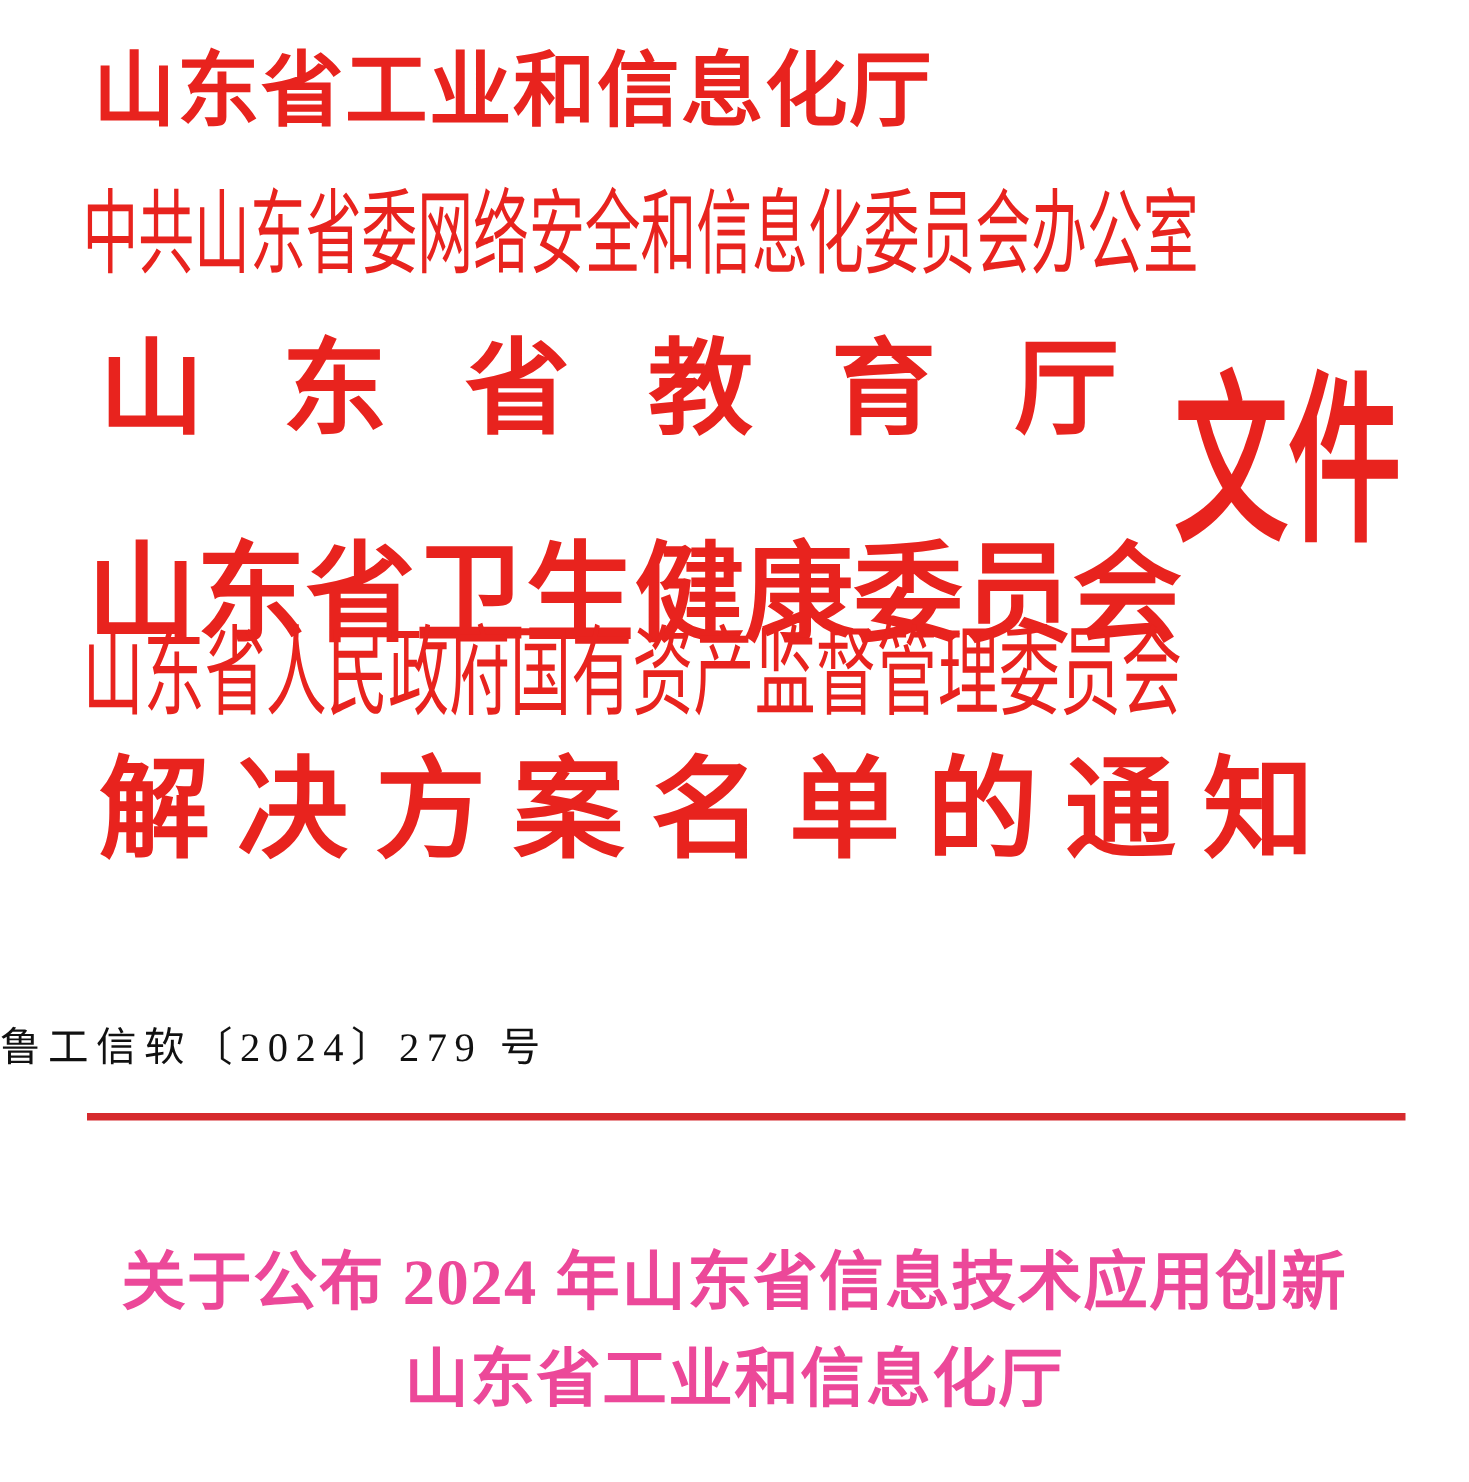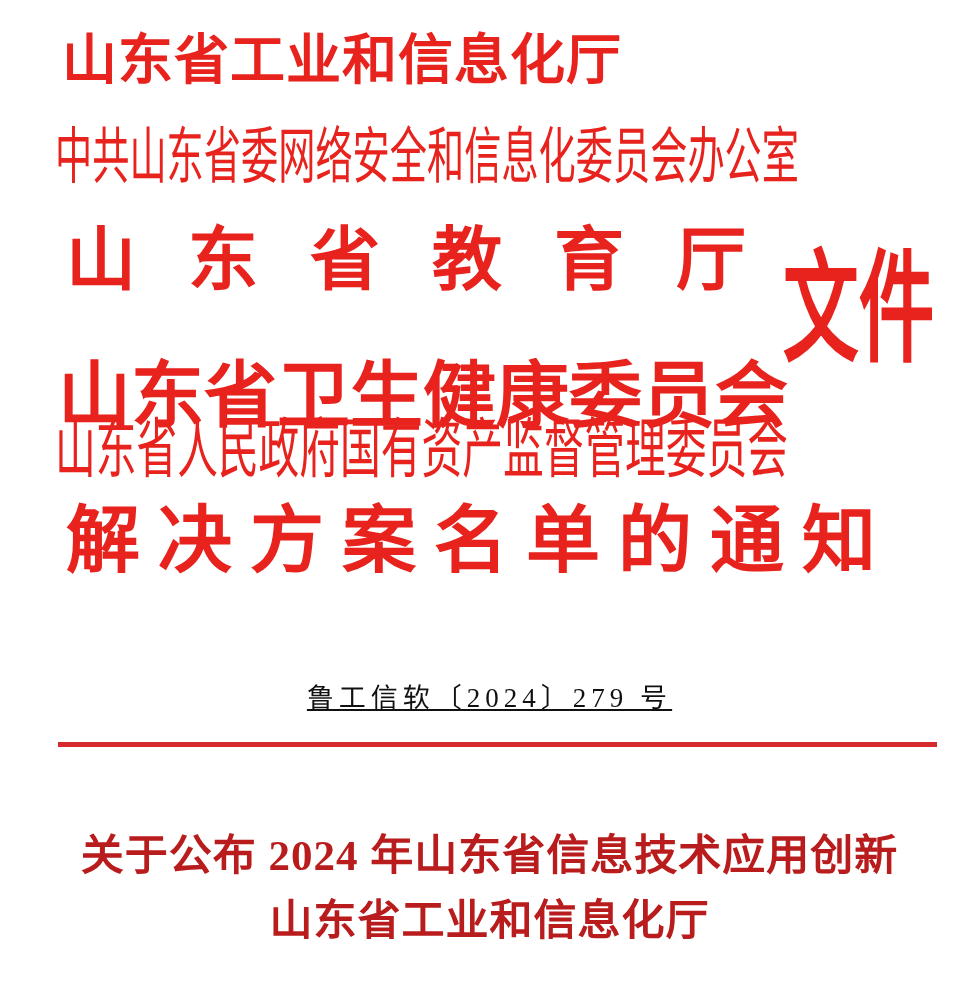--- a/index.html
+++ b/index.html
@@ -64,41 +64,40 @@
     line-height: 1.2;
     white-space: nowrap;
     transform: scaleX(0.62);
     transform-origin: left top;
   }
   
   .doc-number {
     position: absolute;
     left: 0; top: 682px;
     width: 100%;
-    text-align: center;
+    text-align: left;
     color: #111111;
     font-size: 27px;
     letter-spacing: 5px;
     line-height: 1.2;
-    text-decoration: underline;
   }
   
   .red-rule {
     position: absolute;
     left: 58px; top: 742px;
     width: 879px; height: 5px;
     background: var(--rule-red, #d62a2e);
   }
   
   .title-line {
     position: absolute;
     left: 0;
     width: 100%;
     text-align: center;
-    color: #b91c1c;
+    color: #ec4899;
     font-size: 43px;
     font-weight: 700;
     letter-spacing: 1px;
     line-height: 1.2;
     white-space: nowrap;
   }
   .title-line-1 { top: 830px; }
   .title-line-2 { top: 895px; }
 </style>
 </head>

